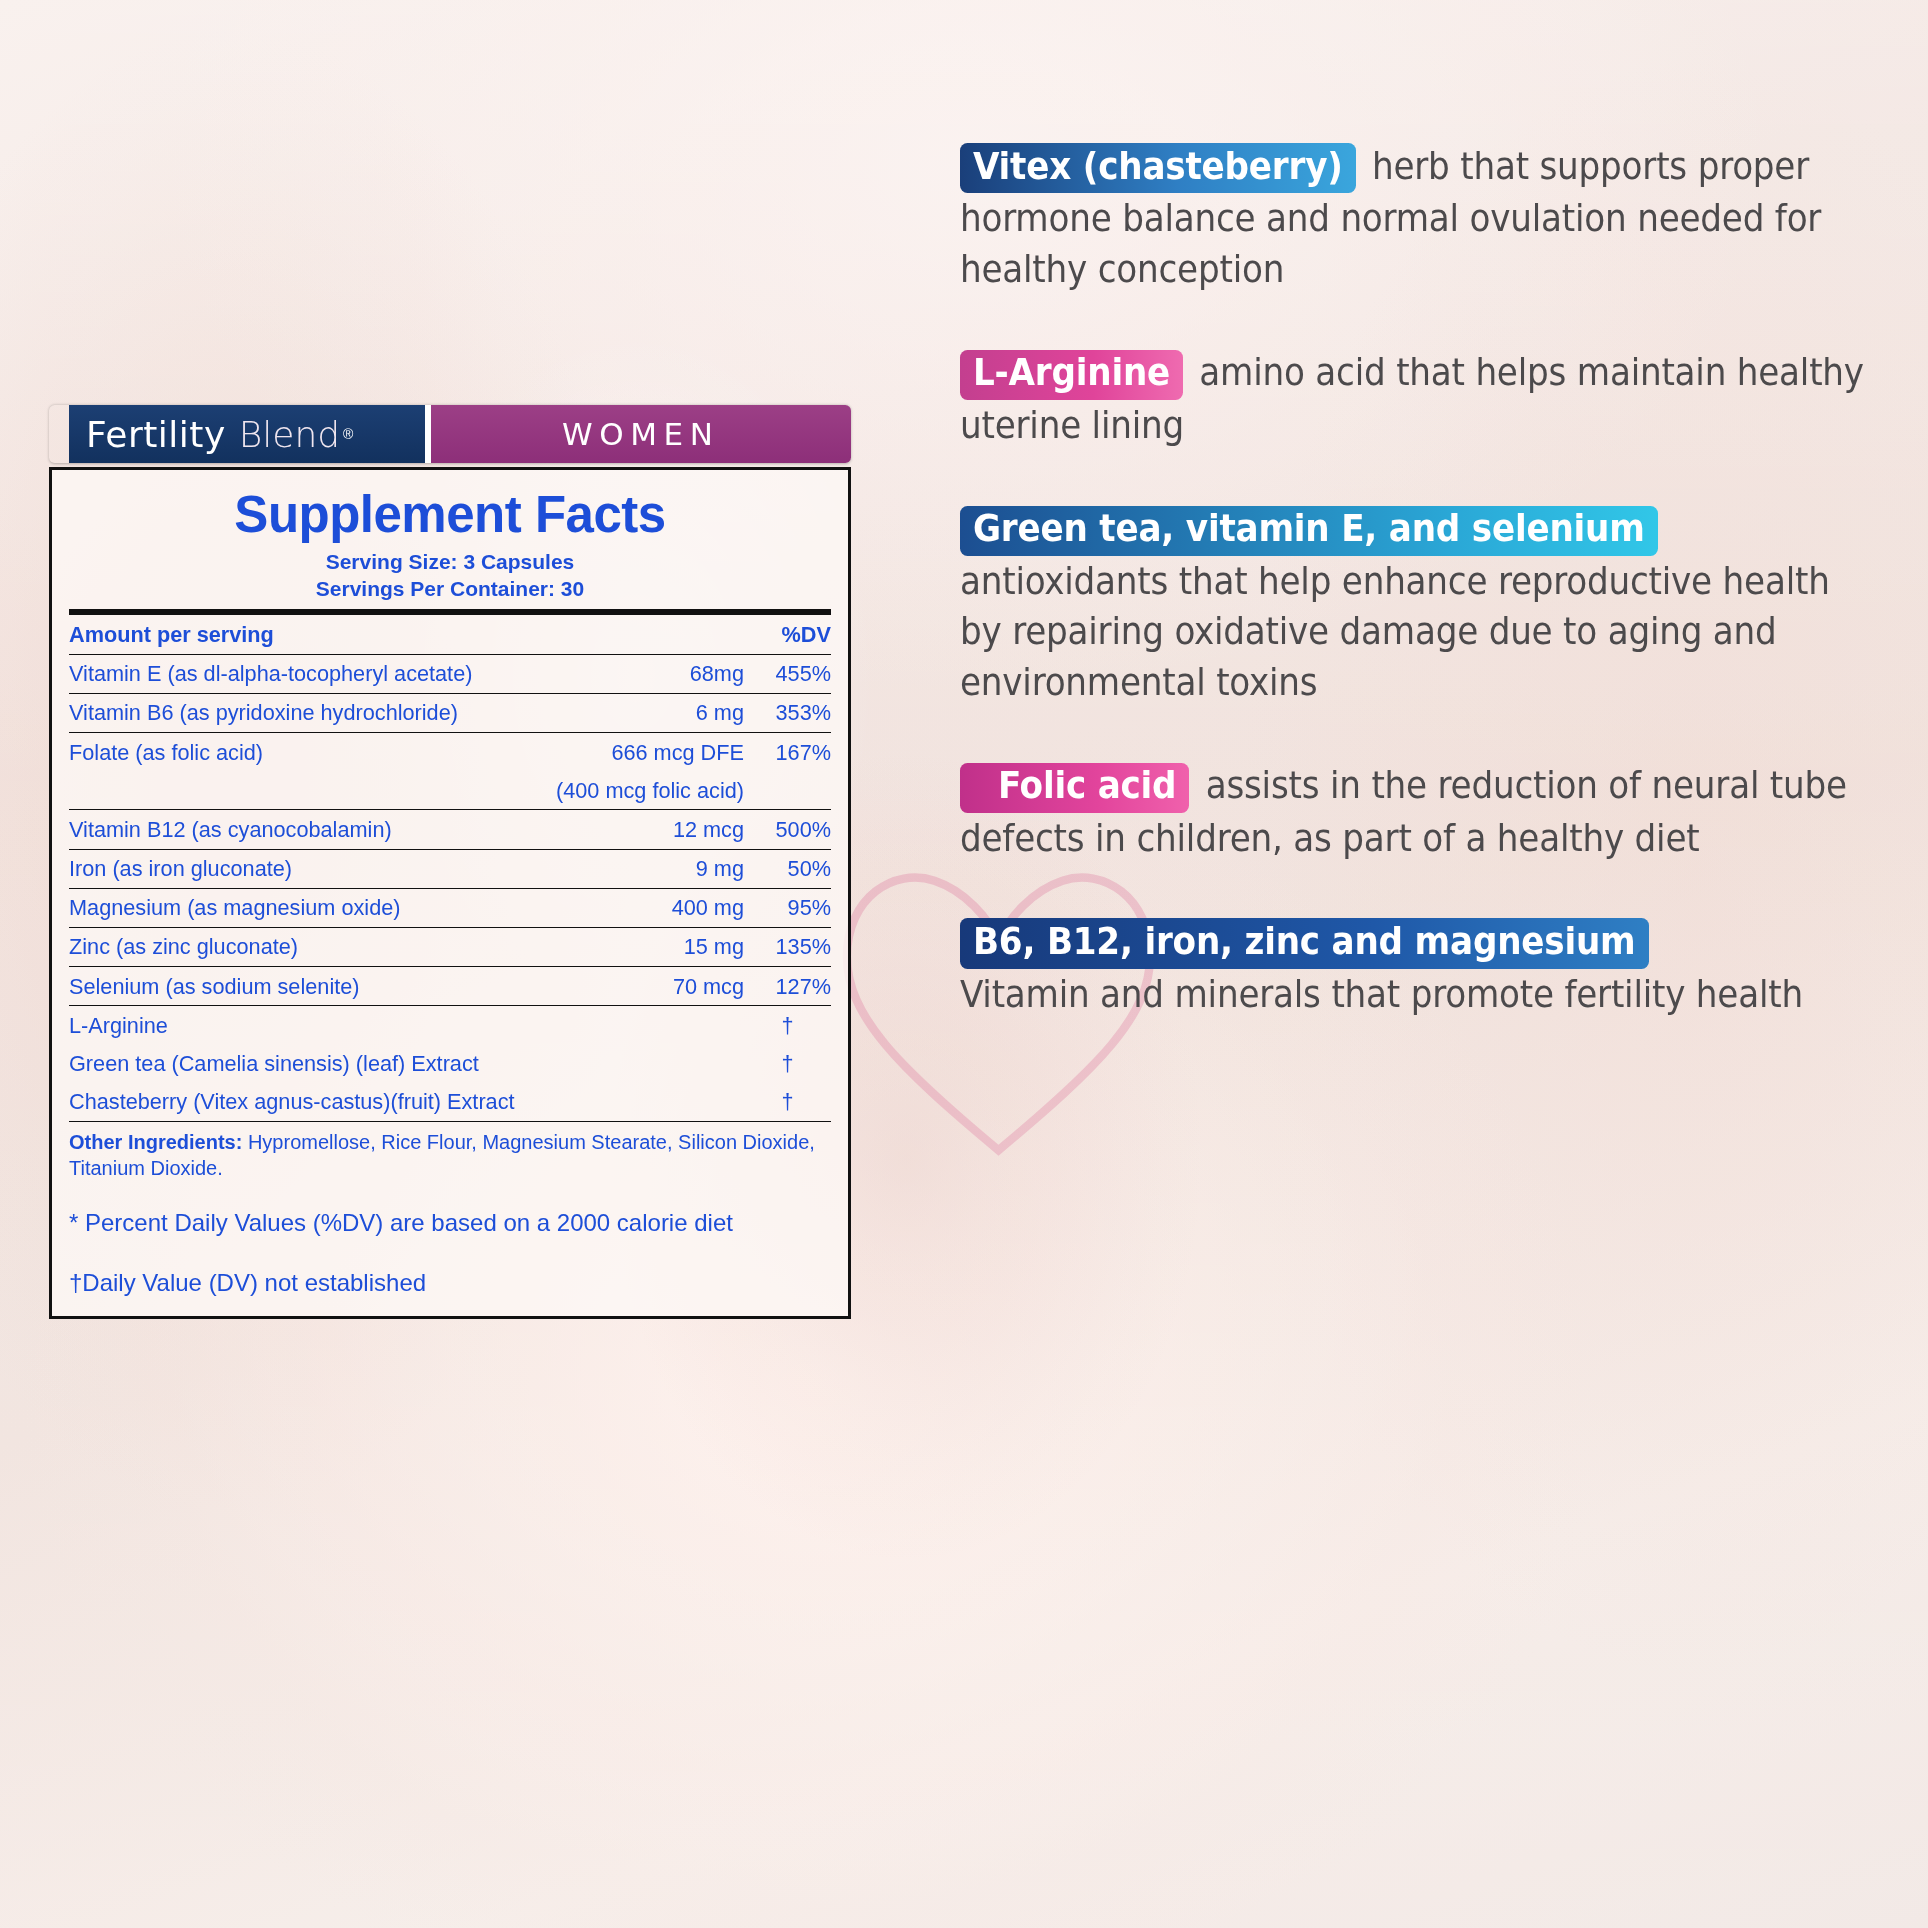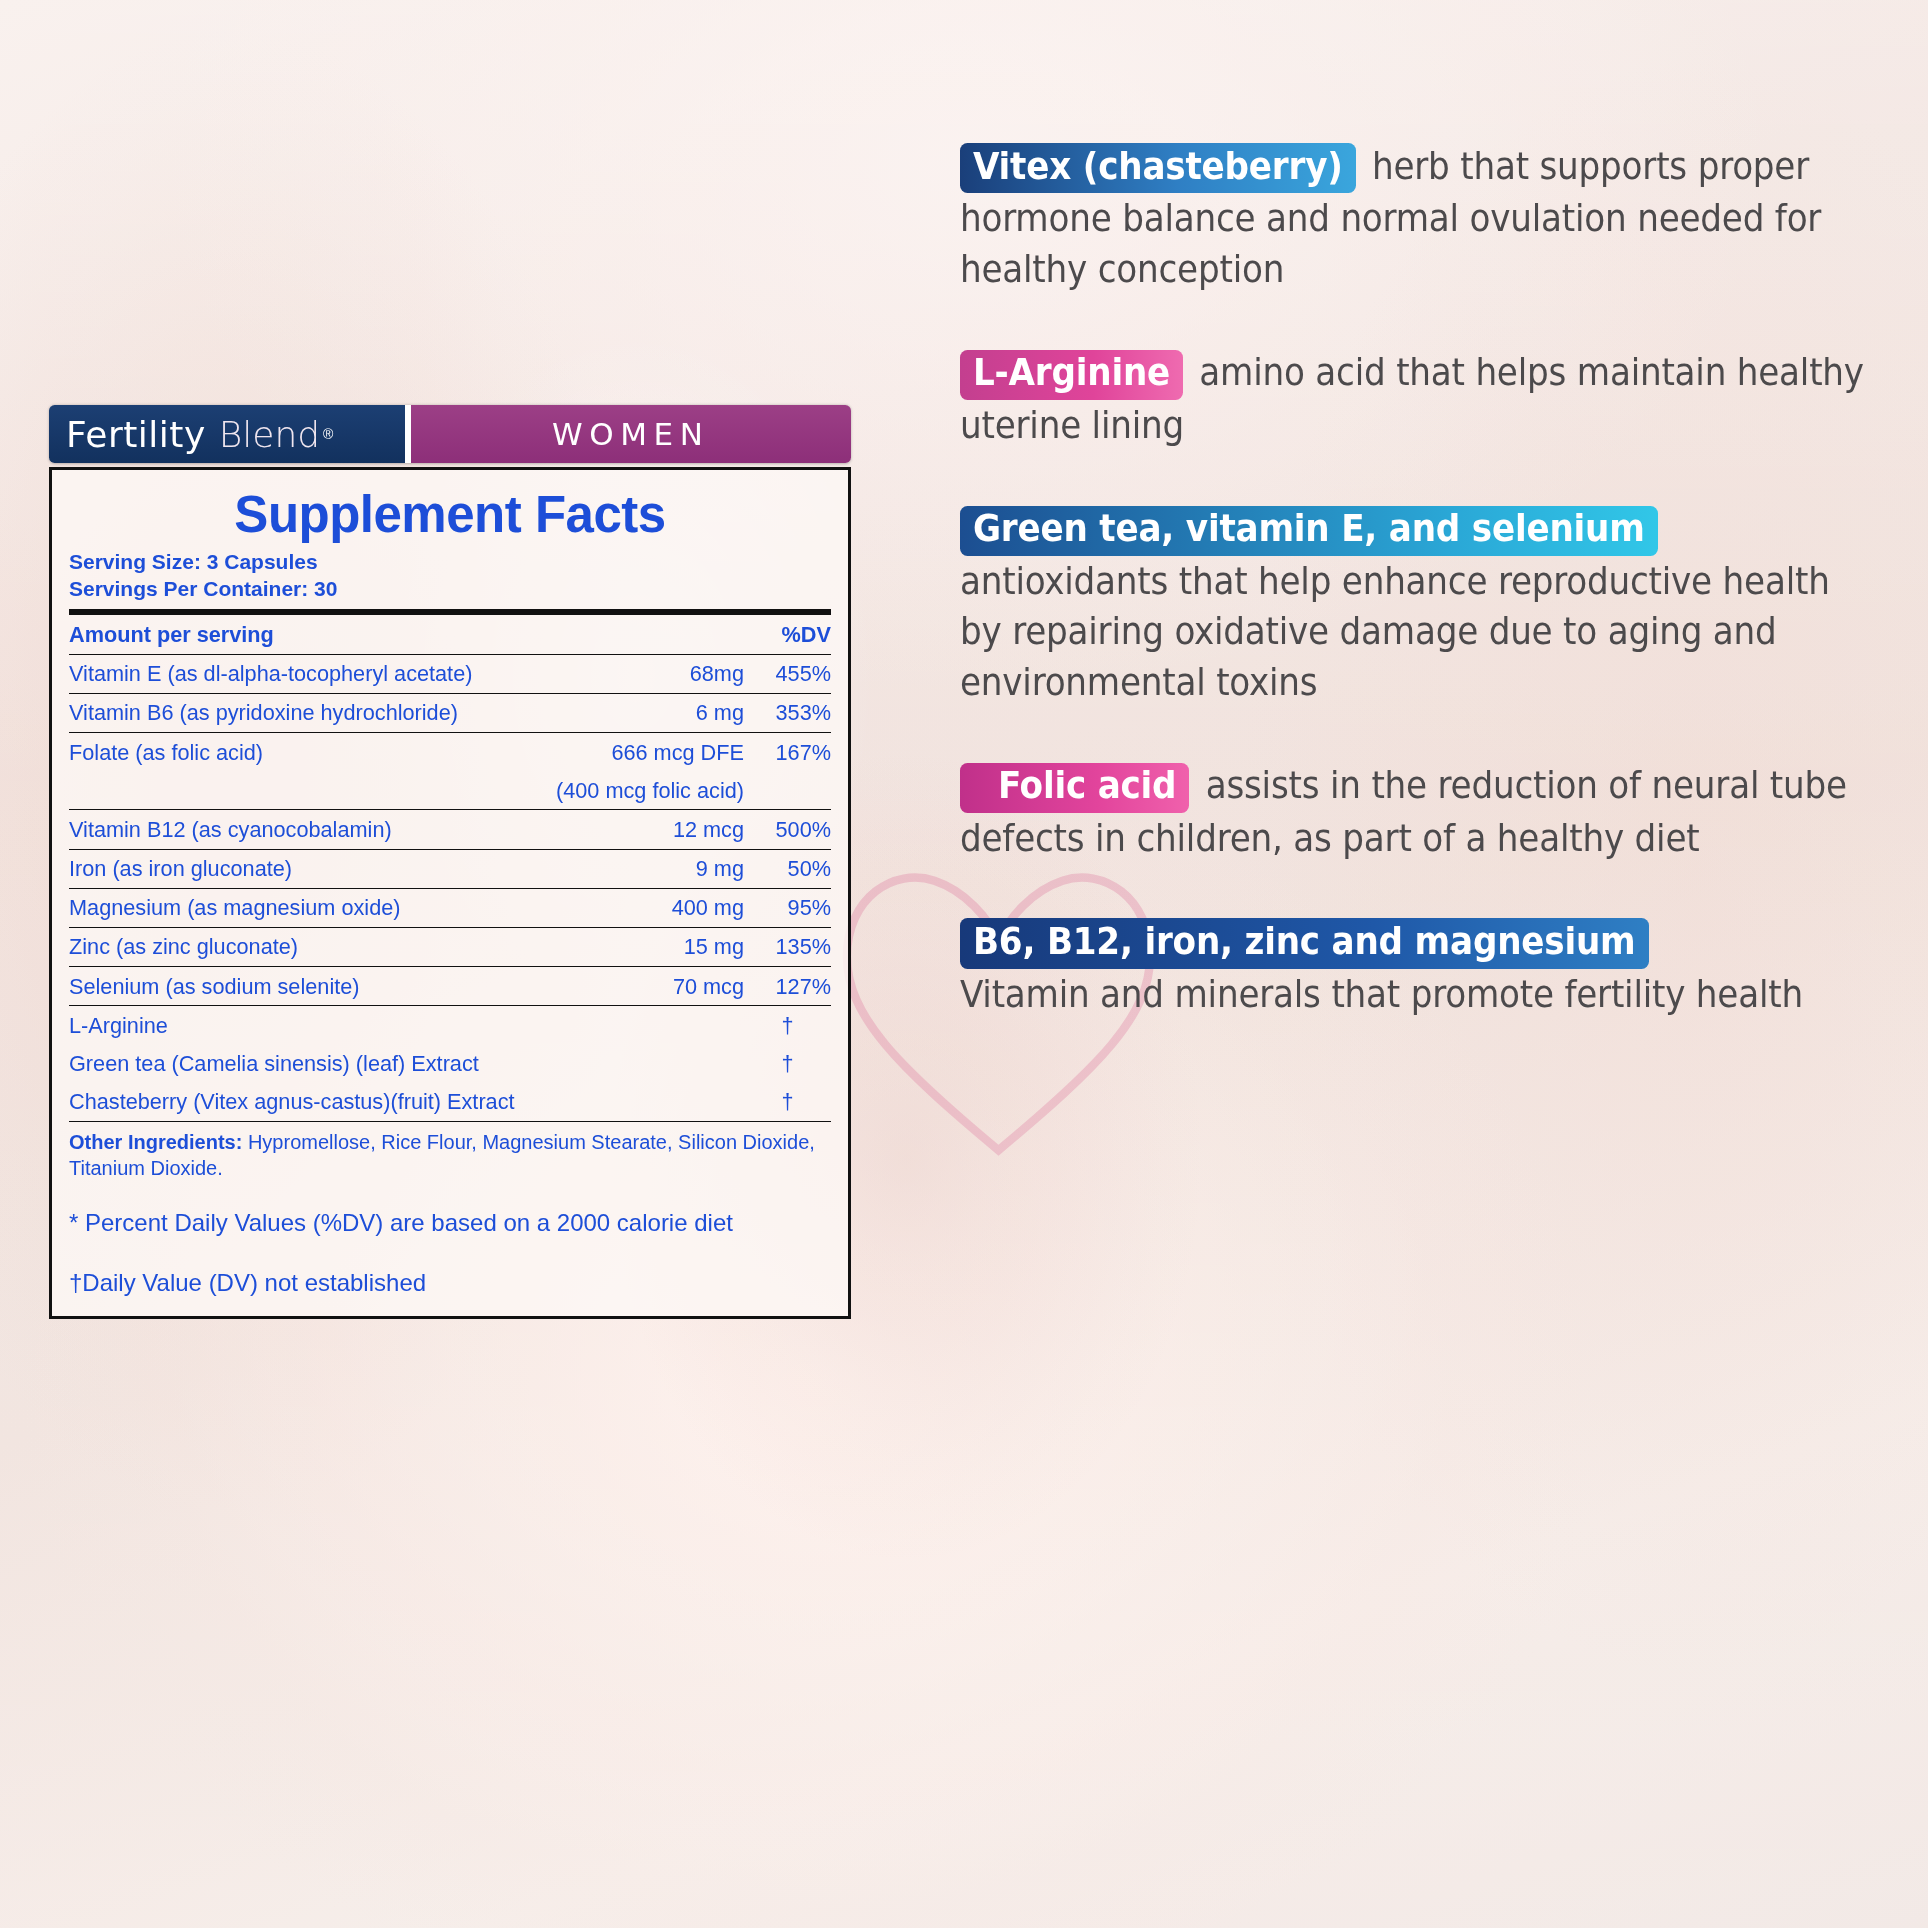--- a/index.html
+++ b/index.html
@@ -52,20 +52,21 @@
     border-radius: 5.6px; overflow:hidden;
     box-shadow: 0 0.9px 2.8px rgba(0,0,0,0.25);
   }
   #brand-left {
     background: linear-gradient(180deg,#1c3f73 0%, #12315e 100%);
     display:flex; align-items:center;
     padding: 0 5px 0 17px;
     color:#fff;
     position:relative;
     width: 356px;
+    margin-left: 20px;
   }
   #brand-left .fert {
     font-family: "DejaVu Sans", sans-serif;
     font-size: 36px; letter-spacing:0.5px; color:#ffffff; font-weight:400;
   }
   #brand-left .blend {
     font-family: "DejaVu Sans", sans-serif;
     font-size: 36px; color:#f0e6ef; margin-left:13px; font-weight:300;
   }
   #brand-left .reg { font-size:14px; vertical-align: super; margin-left:2.8px; }
@@ -87,21 +88,21 @@
     color:#1d4ed8;
   }
   #facts h1 {
     margin: 5.6px 0 5.6px 0;
     text-align:center;
     font-size: 51px;
     font-weight: bold;
     font-family: "Liberation Sans", sans-serif;
     letter-spacing: -0.5px;
   }
-  .serving { font-size: 21px; font-weight:bold; line-height:1.25; }
+  .serving { font-size: 21px; font-weight:bold; line-height:1.25;text-align:center; }
   .rule-thick { border-top: 6.6px solid #111; margin: 7.5px 0 0 0; }
 
   table.nutr { width:100%; border-collapse: collapse; font-size: 21.7px; }
   table.nutr td { padding: 6.6px 0 5.6px 0; vertical-align: top; }
   table.nutr tr.line td { border-bottom: 1.9px solid #111; }
   td.nm  { text-align:left; }
   td.amt { text-align:right; padding-right: 17px; white-space:nowrap; }
   td.dv  { text-align:right; width: 87px; white-space:nowrap; }
   .hdr td { font-weight: bold; font-size: 21.7px; padding: 5.6px 0; }
   .sub { padding-left: 34px; }

